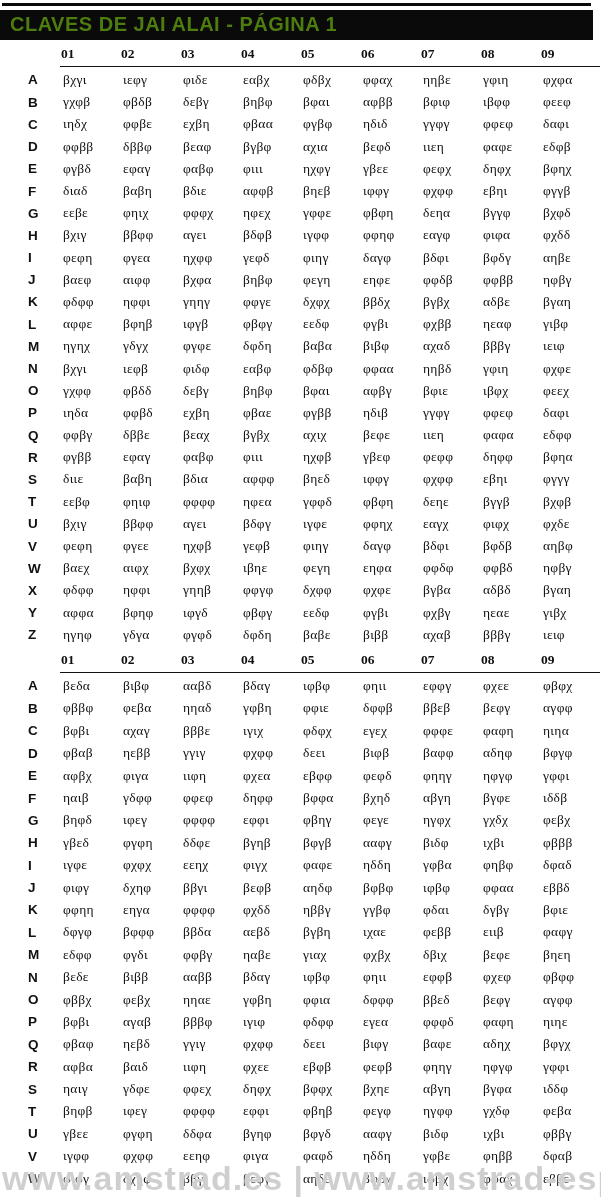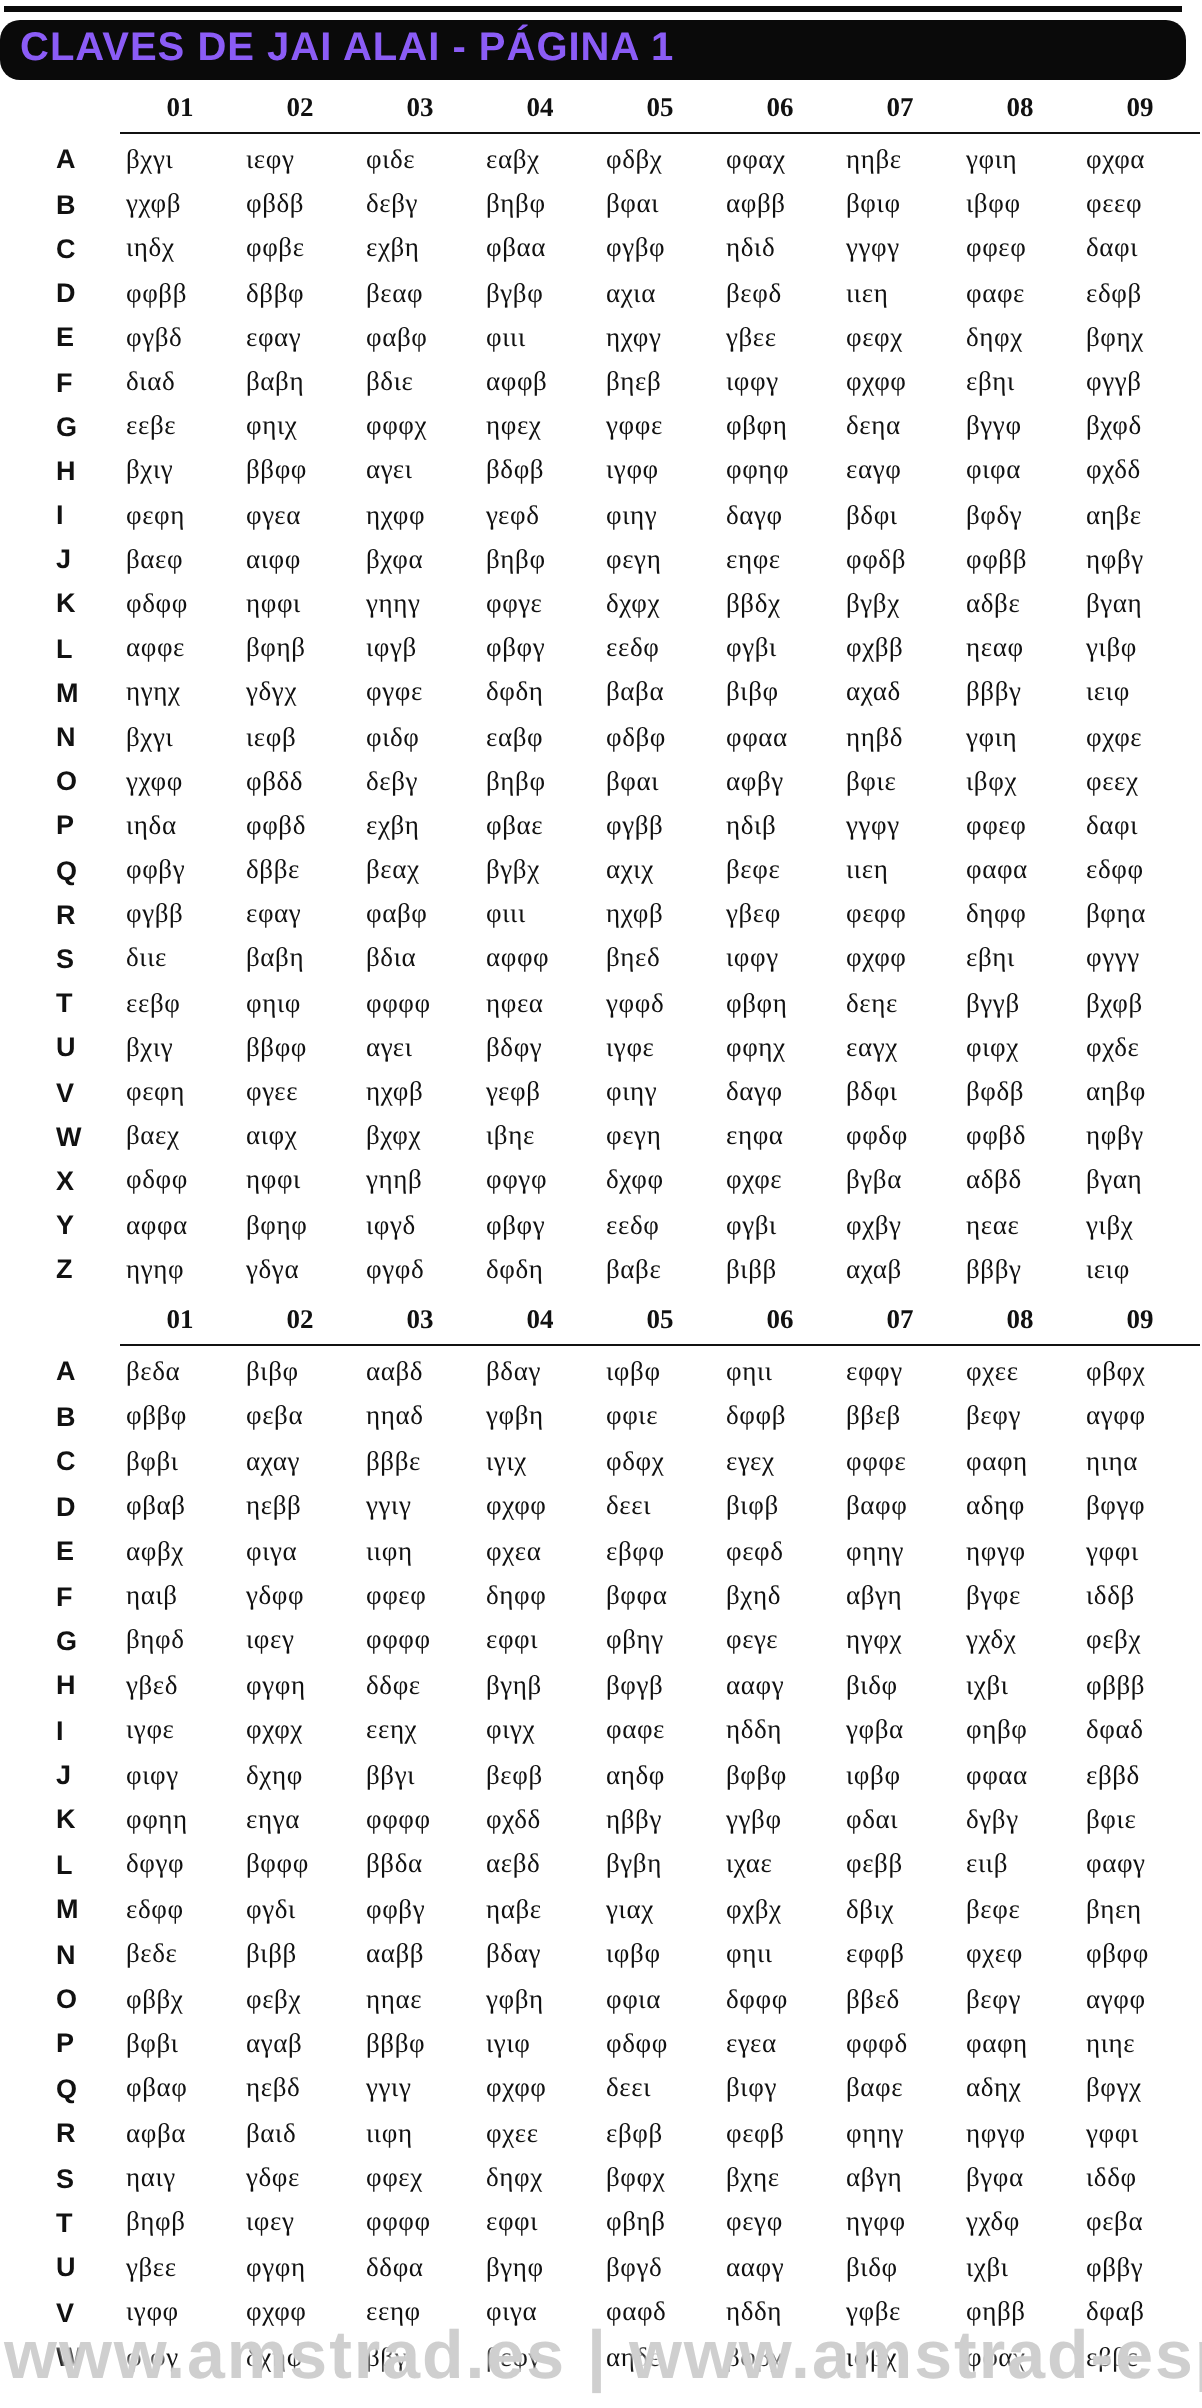--- a/index.html
+++ b/index.html
@@ -15,42 +15,41 @@
     height: 1204px;
     overflow: hidden;
   }
   .top-rule {
     height: 3px;
     background: #0a0a0a;
     margin: 3px 10px 0 2px;
   }
   .title-bar {
     background: #0a0a0a;
-    color: #8b5cf6;
+    color: #4d7c0f;
     font-family: "Liberation Sans", sans-serif;
     font-weight: bold;
     font-size: 20px;
     letter-spacing: 0.5px;
     padding: 3px 0 4px 10px;
     margin: 4px 8px 0 0;
-    border-radius: 10px;
   }
   .page2 .title-bar { margin-top: 6px; }
   table.codes {
     border-collapse: collapse;
     table-layout: fixed;
     margin: 2px 0 0 26px;
   }
   table.codes col.lettercol { width: 34px; }
   table.codes col.datacol  { width: 60px; }
   table.codes th.colhead {
     font-family: "Liberation Serif", serif;
     font-weight: bold;
     font-size: 13.5px;
-    text-align: center;
+    text-align: left;
     height: 22px;
     vertical-align: middle;
     border-bottom: 1.5px solid #111111;
   }
   table.codes th.corner { border-bottom: none; }
   table.codes th.rowletter {
     font-family: "Liberation Sans", sans-serif;
     font-weight: bold;
     font-size: 13.5px;
     text-align: left;

